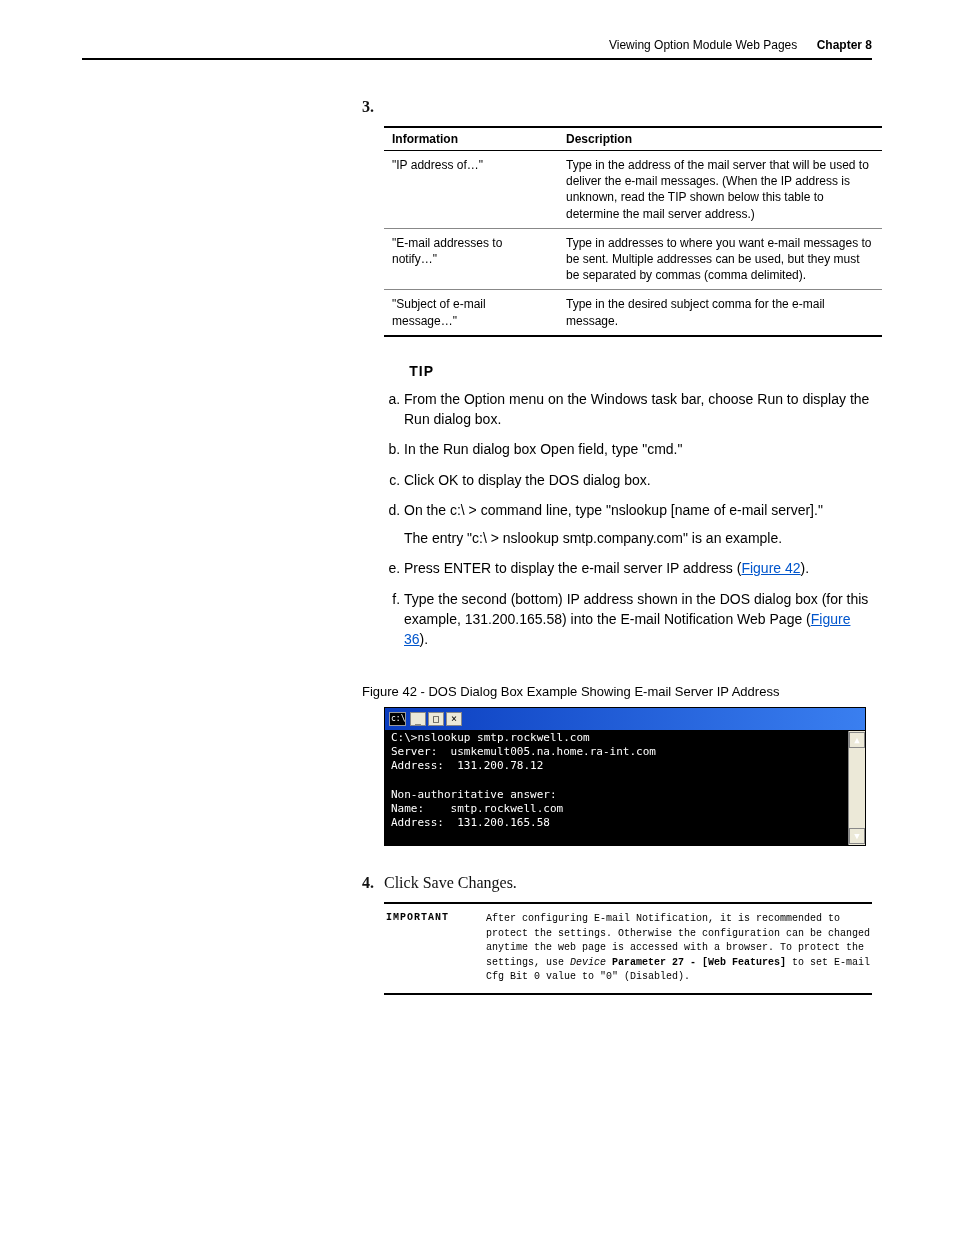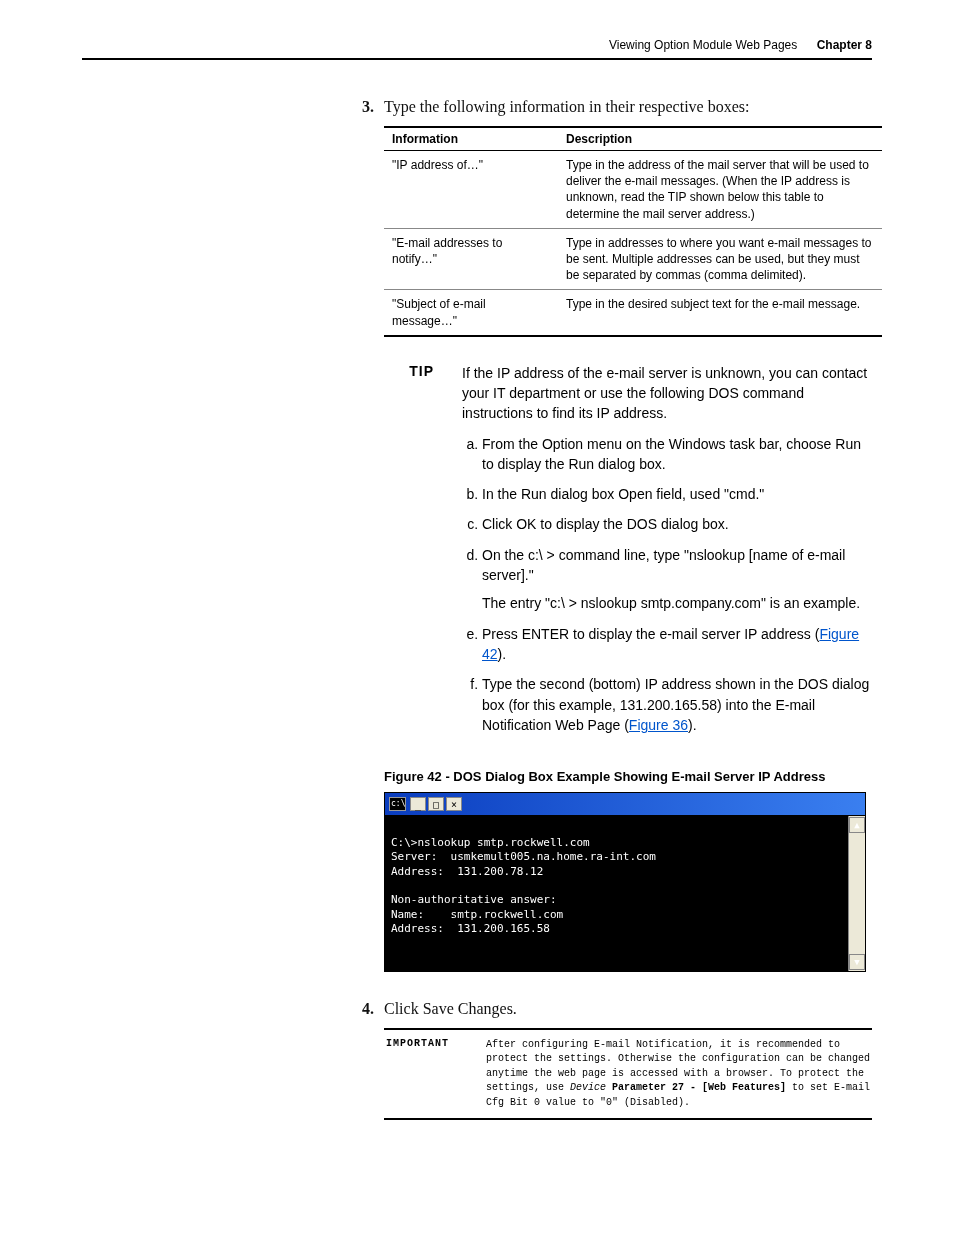--- a/index.html
+++ b/index.html
@@ -67,20 +67,21 @@
   }
   table.info td:first-child {
     width: 158px;
   }
   .tip-block {
     margin-left: 22px;
     margin-top: 26px;
     display: flex;
     font-family: "Myriad Pro", "Segoe UI", Arial, sans-serif;
     font-size: 14px;
+    flex-direction: column;
   }
   .tip-label {
     font-weight: bold;
     width: 78px;
     flex-shrink: 0;
     letter-spacing: 1px;
     text-align: right;
     padding-right: 28px;
     box-sizing: border-box;
   }
@@ -97,23 +98,22 @@
     margin-bottom: 10px;
   }
   .tip-body li .sub {
     margin-top: 8px;
   }
   a.figref {
     color: #0055cc;
     text-decoration: underline;
   }
   .figure-caption {
-    font-weight: bold;
+    font-weight: normal;
     font-size: 13px;
-    margin-left: 22px;
     margin-top: 24px;
     margin-bottom: 8px;
     font-family: "Myriad Pro", "Segoe UI", Arial, sans-serif;
   }
   .dos-window {
     width: 480px;
     margin-left: 22px;
     border: 1px solid #000;
     font-family: "Lucida Console", monospace;
     font-size: 11px;
@@ -161,21 +161,21 @@
     justify-content: center;
     color: #000;
   }
   .dos-body-wrap {
     display: flex;
     background: #000;
     color: #fff;
   }
   .dos-body {
     flex: 1;
-    padding: 20px 6px;
+    padding: 0 6px;
     line-height: 1.3;
     white-space: pre;
   }
   .dos-scroll {
     width: 16px;
     background: #ece9d8;
     border-left: 1px solid #888;
     display: flex;
     flex-direction: column;
     justify-content: space-between;
@@ -229,53 +229,51 @@
 <div class="page">
   <div class="header">
     <span>Viewing Option Module Web Pages</span>
     <span class="chapter">Chapter 8</span>
   </div>
 
   <div class="content">
 
     <div class="step">
       <div class="step-num">3.</div>
-      <div>Type the following information in their respective boxes:</div>
     </div>
 
     <table class="info">
       <thead>
         <tr>
           <th>Information</th>
           <th>Description</th>
         </tr>
       </thead>
       <tbody>
         <tr>
           <td>"IP address of…"</td>
           <td>Type in the address of the mail server that will be used to deliver the e-mail messages. (When the IP address is unknown, read the TIP shown below this table to determine the mail server address.)</td>
         </tr>
         <tr>
           <td>"E-mail addresses to notify…"</td>
           <td>Type in addresses to where you want e-mail messages to be sent. Multiple addresses can be used, but they must be separated by commas (comma delimited).</td>
         </tr>
         <tr>
           <td>"Subject of e-mail message…"</td>
-          <td>Type in the desired subject text for the e-mail message.</td>
+          <td>Type in the desired subject comma for the e-mail message.</td>
         </tr>
       </tbody>
     </table>
 
     <div class="tip-block">
       <div class="tip-label">TIP</div>
       <div class="tip-body">
-        <div>If the IP address of the e-mail server is unknown, you can contact your IT department or use the following DOS command instructions to find its IP address.</div>
         <ol>
           <li>From the Option menu on the Windows task bar, choose Run to display the Run dialog box.</li>
-          <li>In the Run dialog box Open field, used "cmd."</li>
+          <li>In the Run dialog box Open field, type "cmd."</li>
           <li>Click OK to display the DOS dialog box.</li>
           <li>
             <span>On the c:\ &gt; command line, type "nslookup [name of e-mail server]."</span>
             <div class="sub">The entry "c:\ &gt; nslookup smtp.company.com" is an example.</div>
           </li>
           <li>
             <span>Press ENTER to display the e-mail server IP address (</span><a href="#" class="figref">Figure 42</a><span>).</span>
           </li>
           <li>
             <span>Type the second (bottom) IP address shown in the DOS dialog box (for this example, 131.200.165.58) into the E-mail Notification Web Page (</span><a href="#" class="figref">Figure 36</a><span>).</span>

